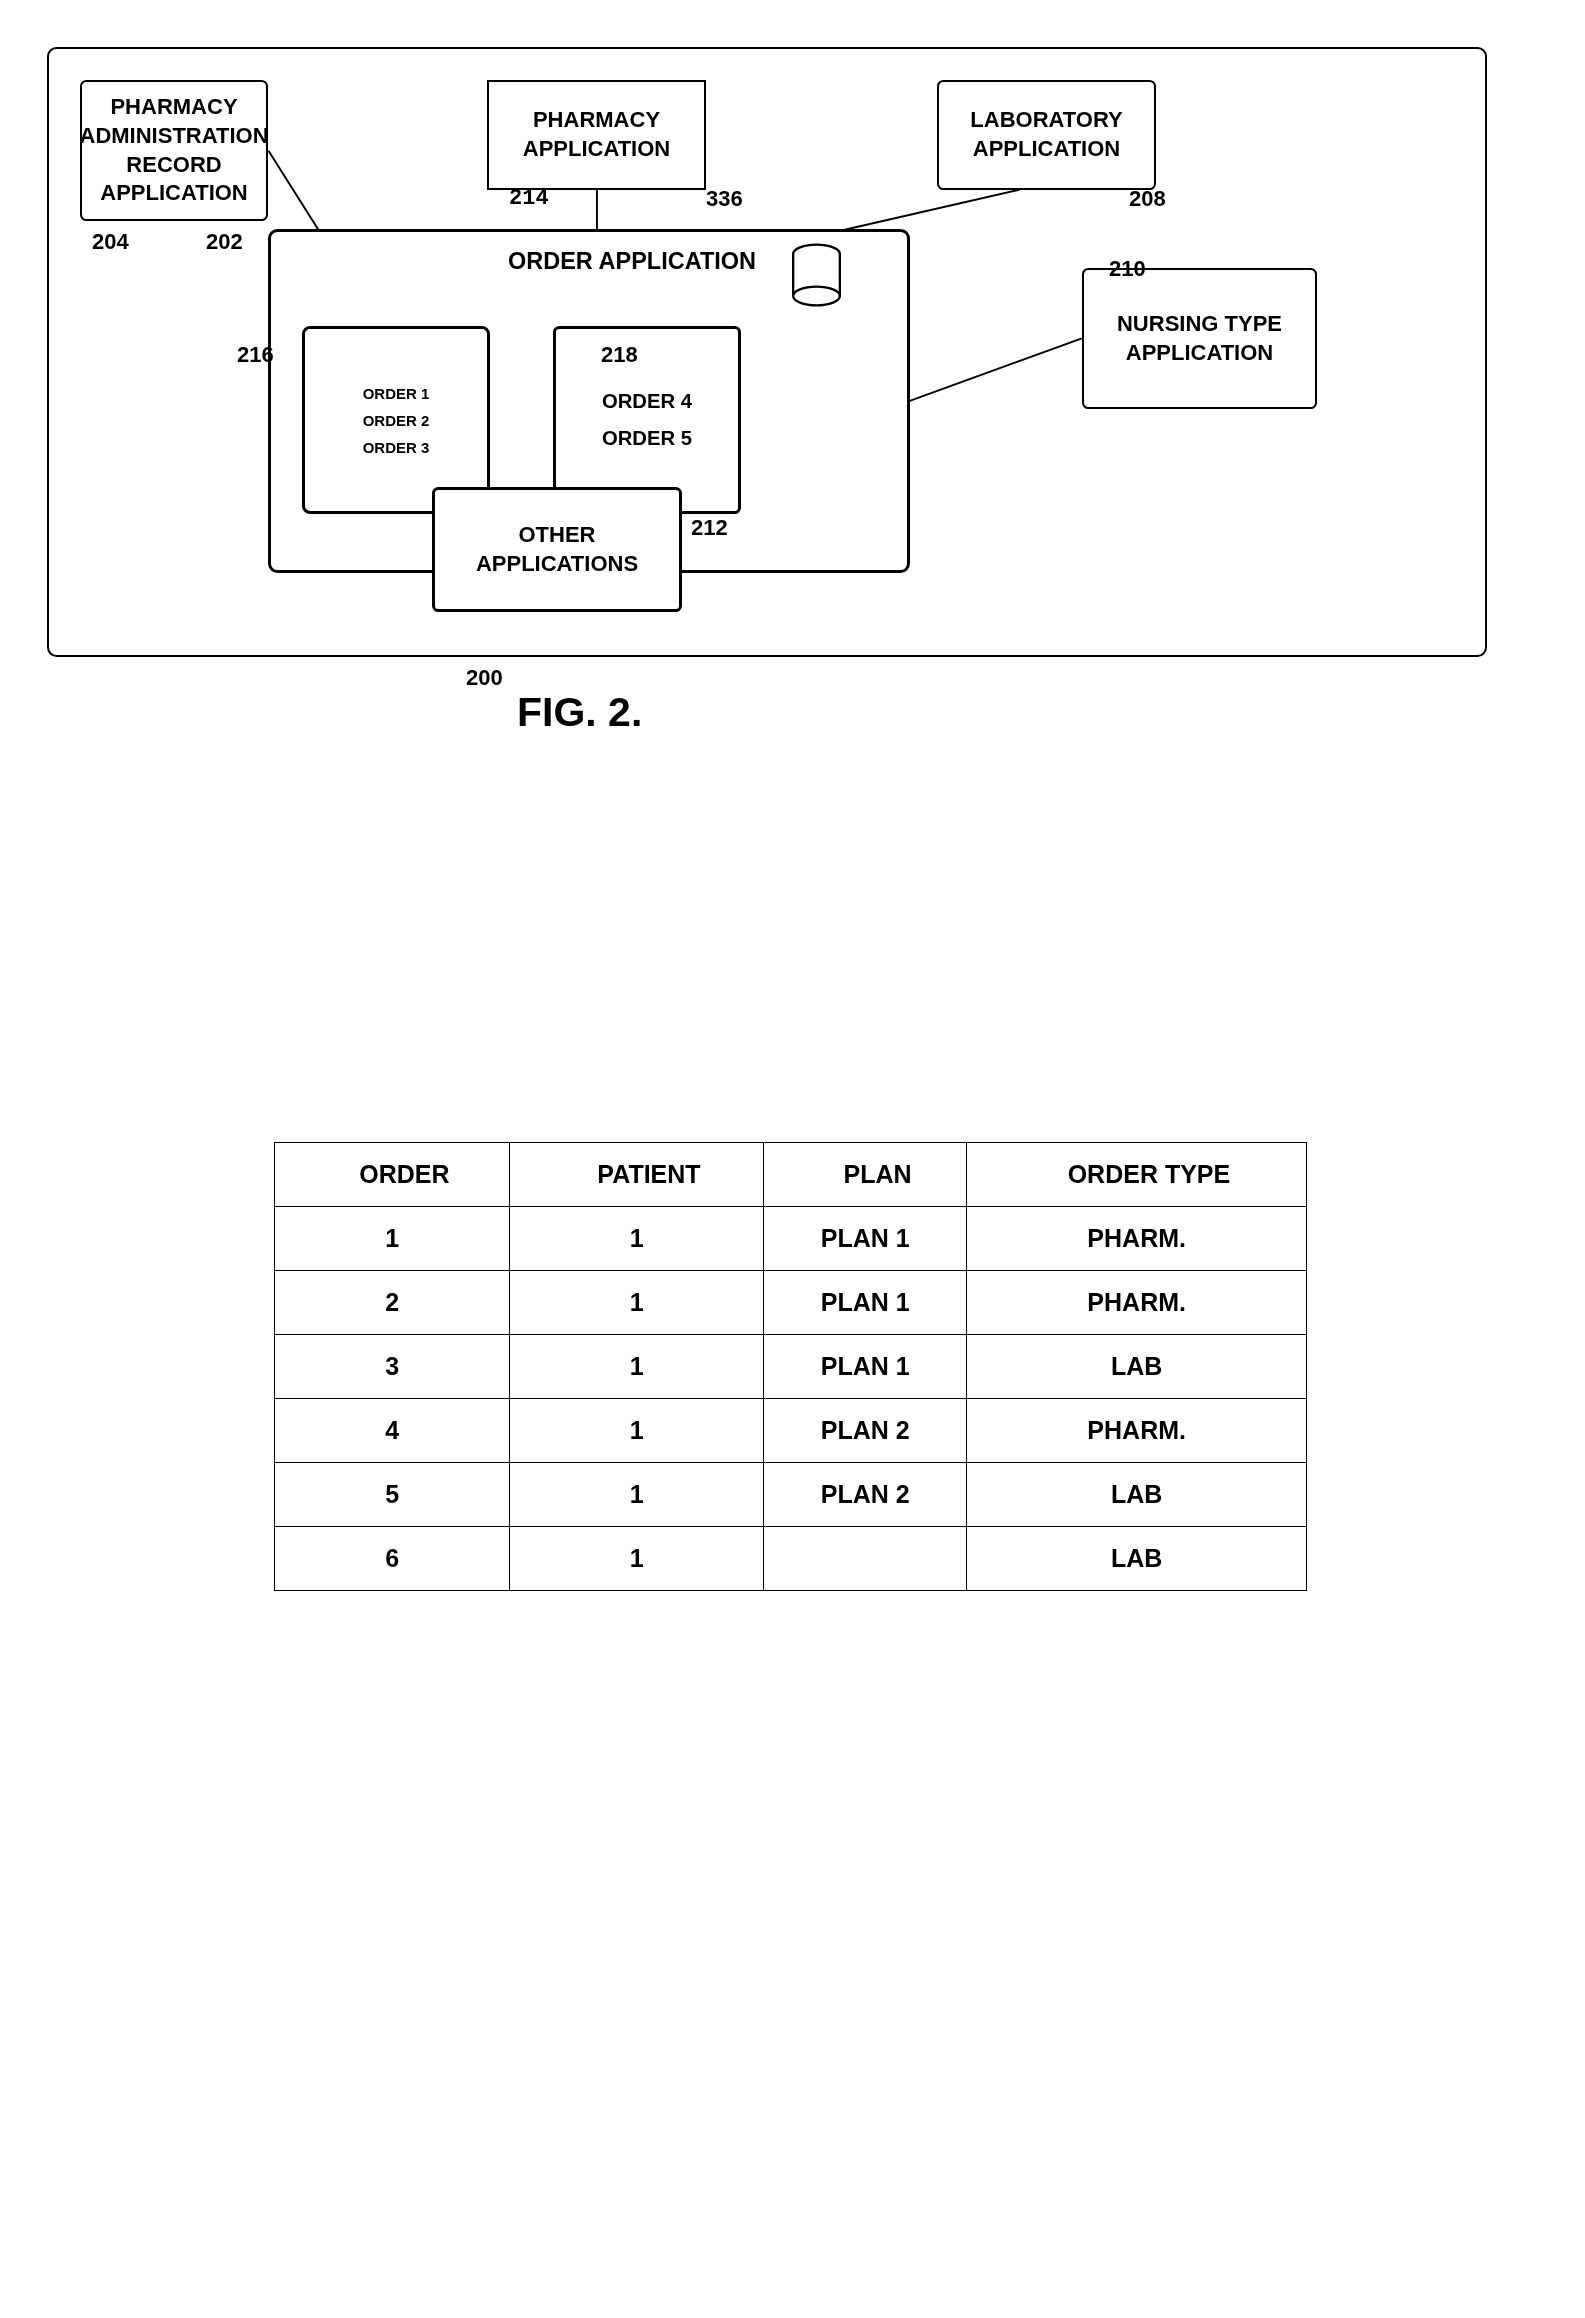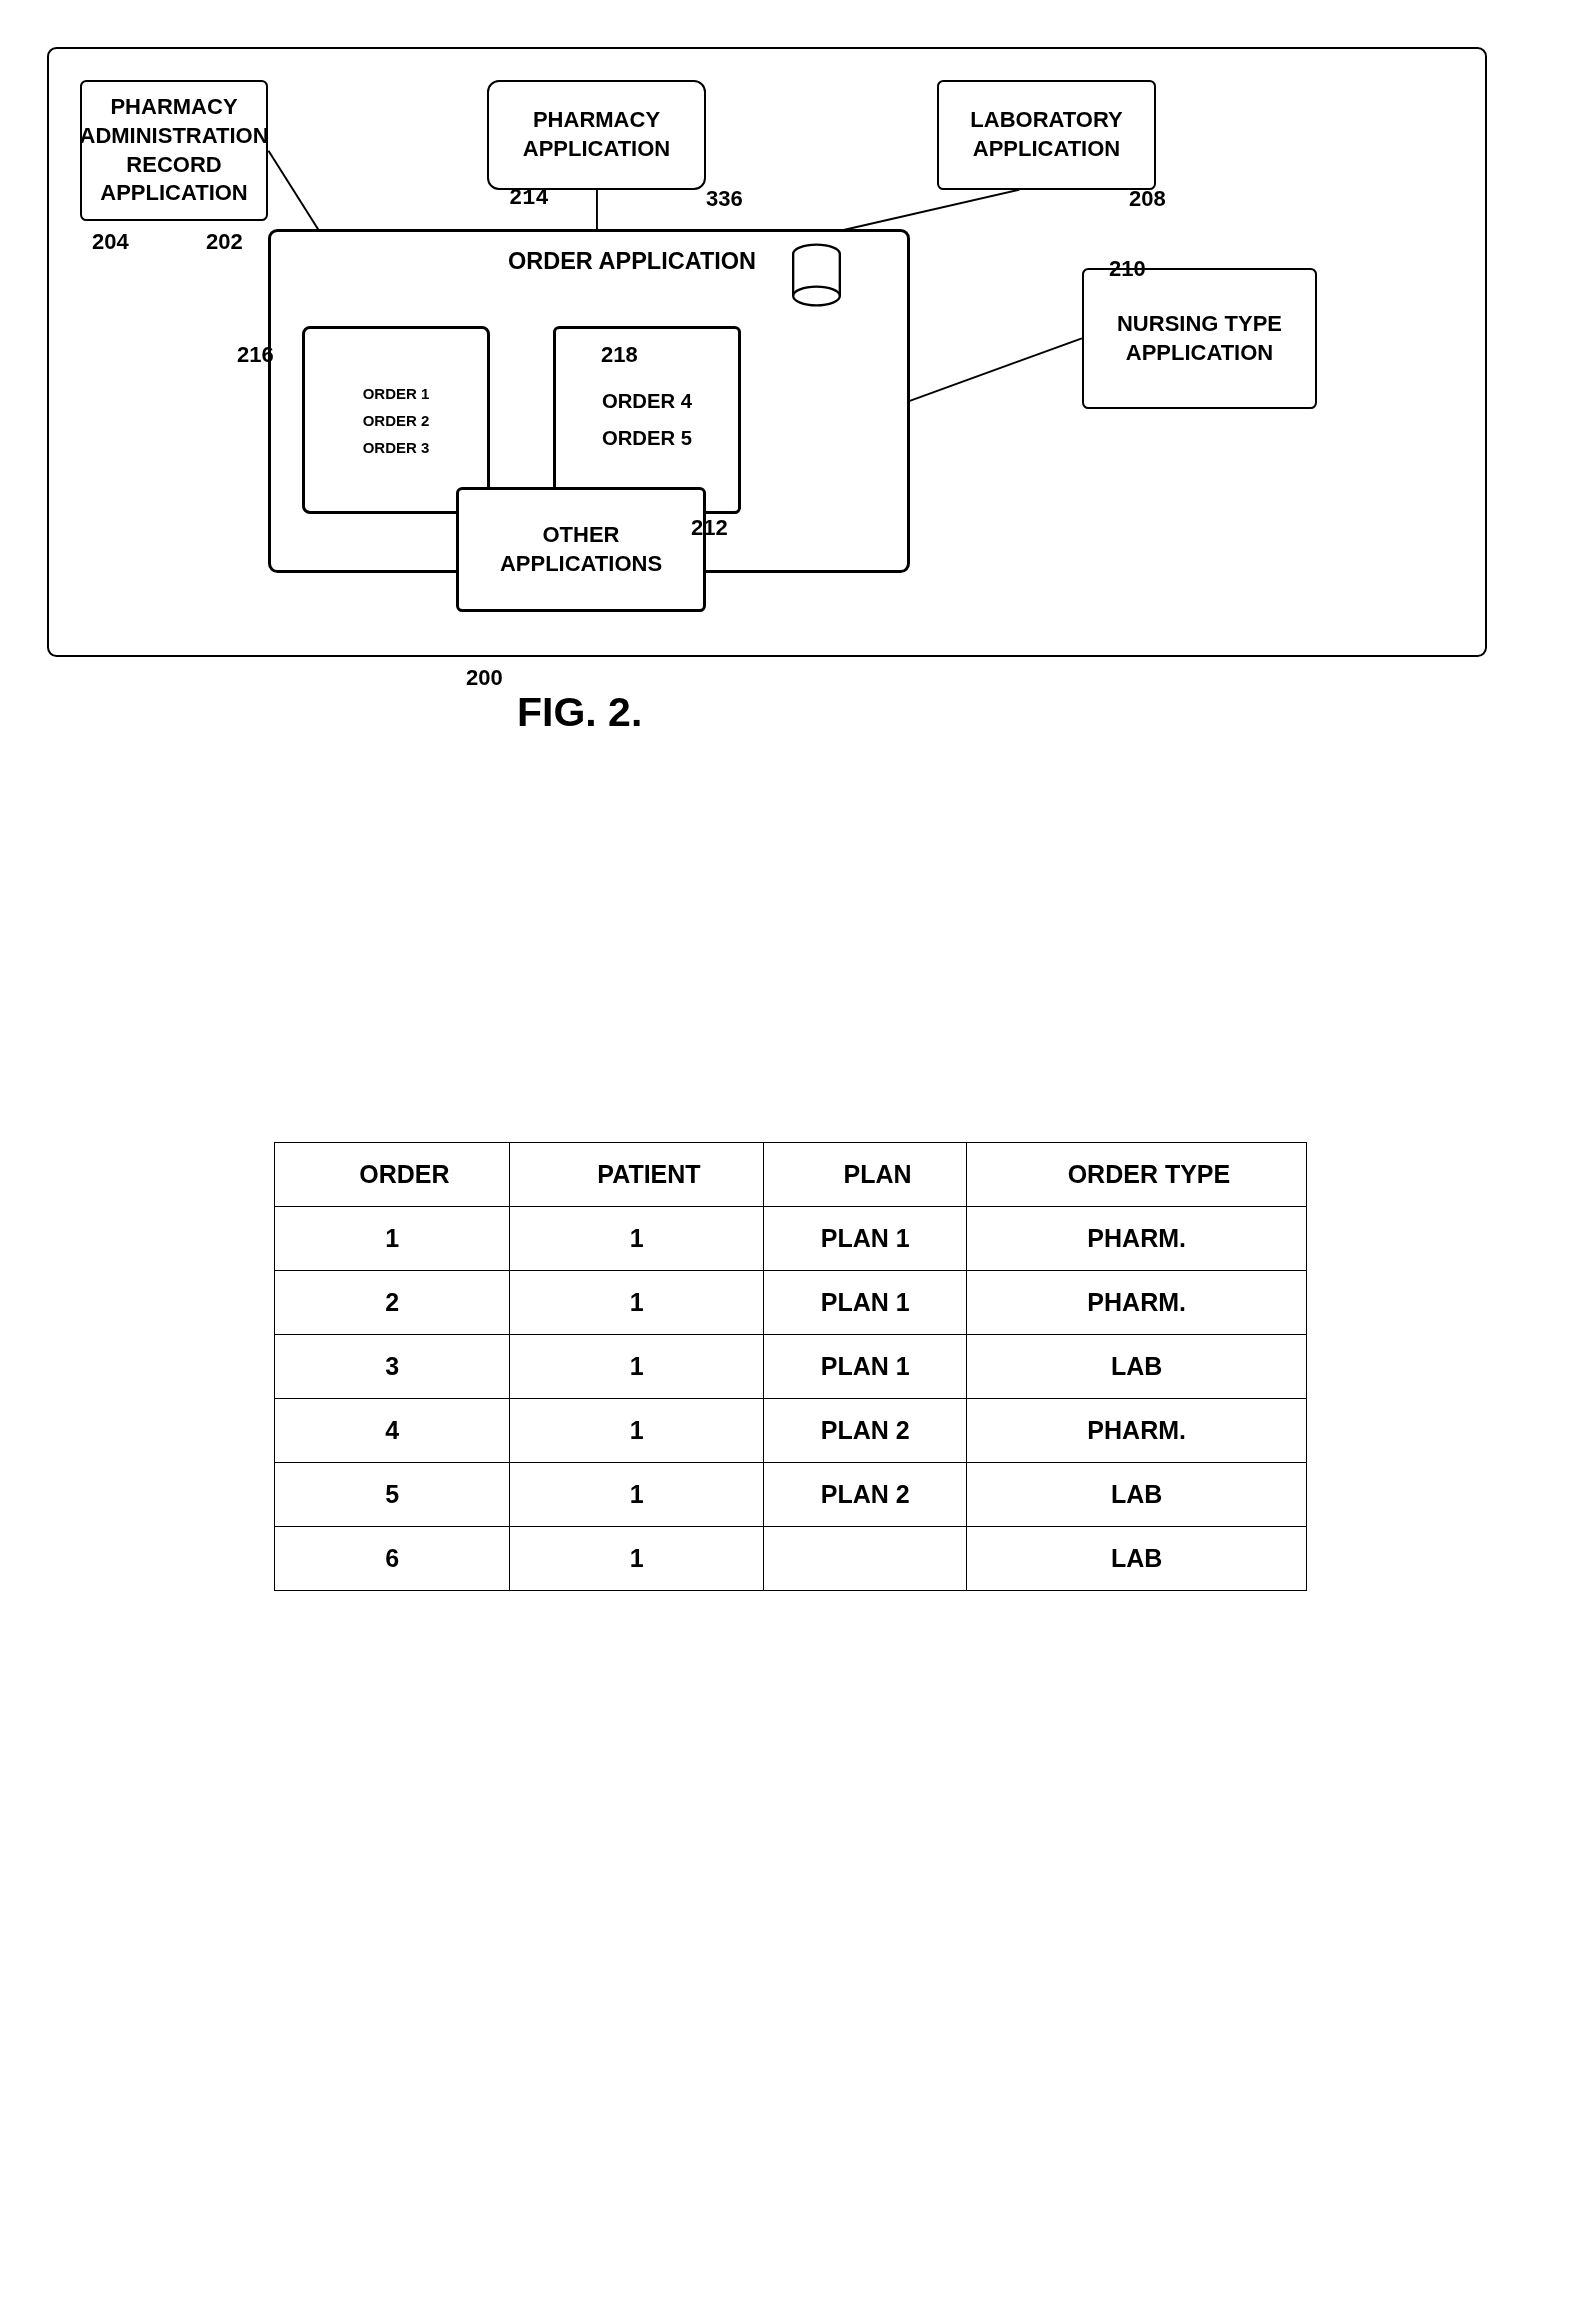--- a/index.html
+++ b/index.html
@@ -55,21 +55,21 @@
       background: #fff;
     }
 
     .pharmacy-box {
       position: absolute;
       top: 31px;
       left: 438px;
       width: 219px;
       height: 110px;
       border: 2.3px solid #000;
-      border-radius: 12px;
+      border-radius: 0;
       display: flex;
       align-items: center;
       justify-content: center;
       text-align: center;
       font-size: 22px;
       font-weight: bold;
       line-height: 1.3;
       background: #fff;
     }
 
@@ -195,21 +195,20 @@
       border: 3.9px solid #000;
       border-radius: 6.3px;
       display: flex;
       align-items: center;
       justify-content: center;
       text-align: center;
       font-size: 22px;
       font-weight: bold;
       line-height: 1.3;
       background: #fff;
-      margin-left: 24px;
     }
 
     
     .callout-label {
       position: absolute;
       font-size: 22px;
       font-weight: bold;
     }
 
     

